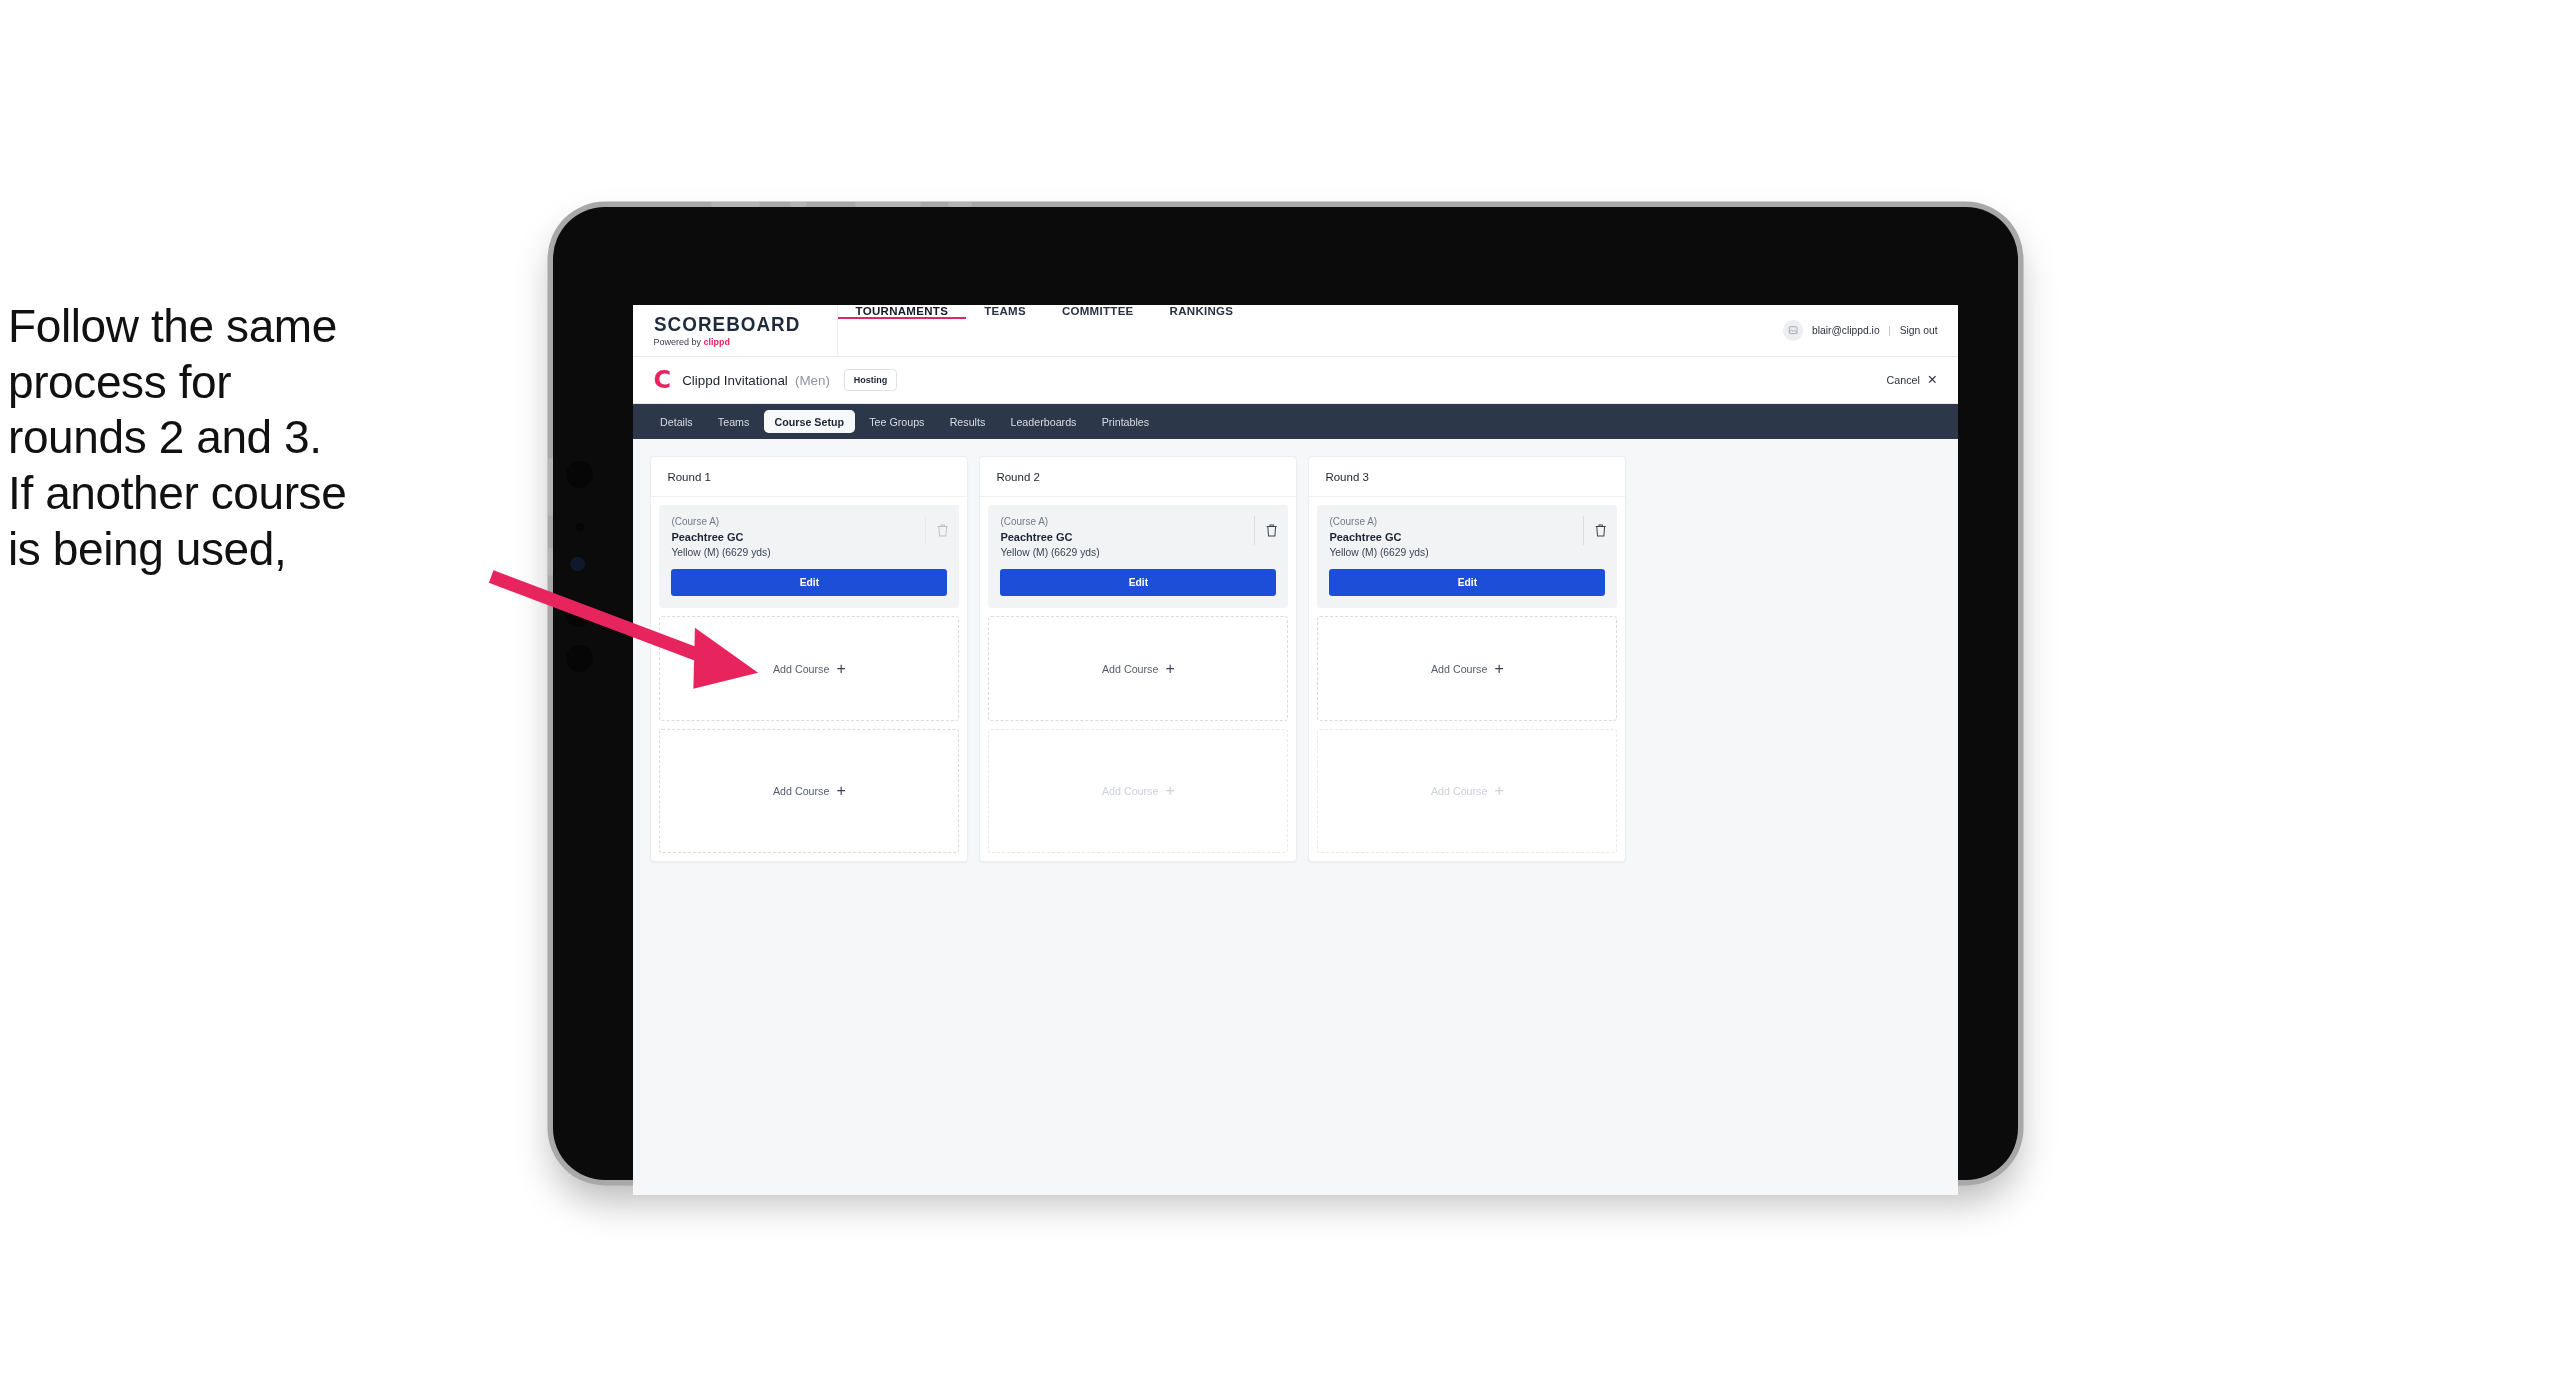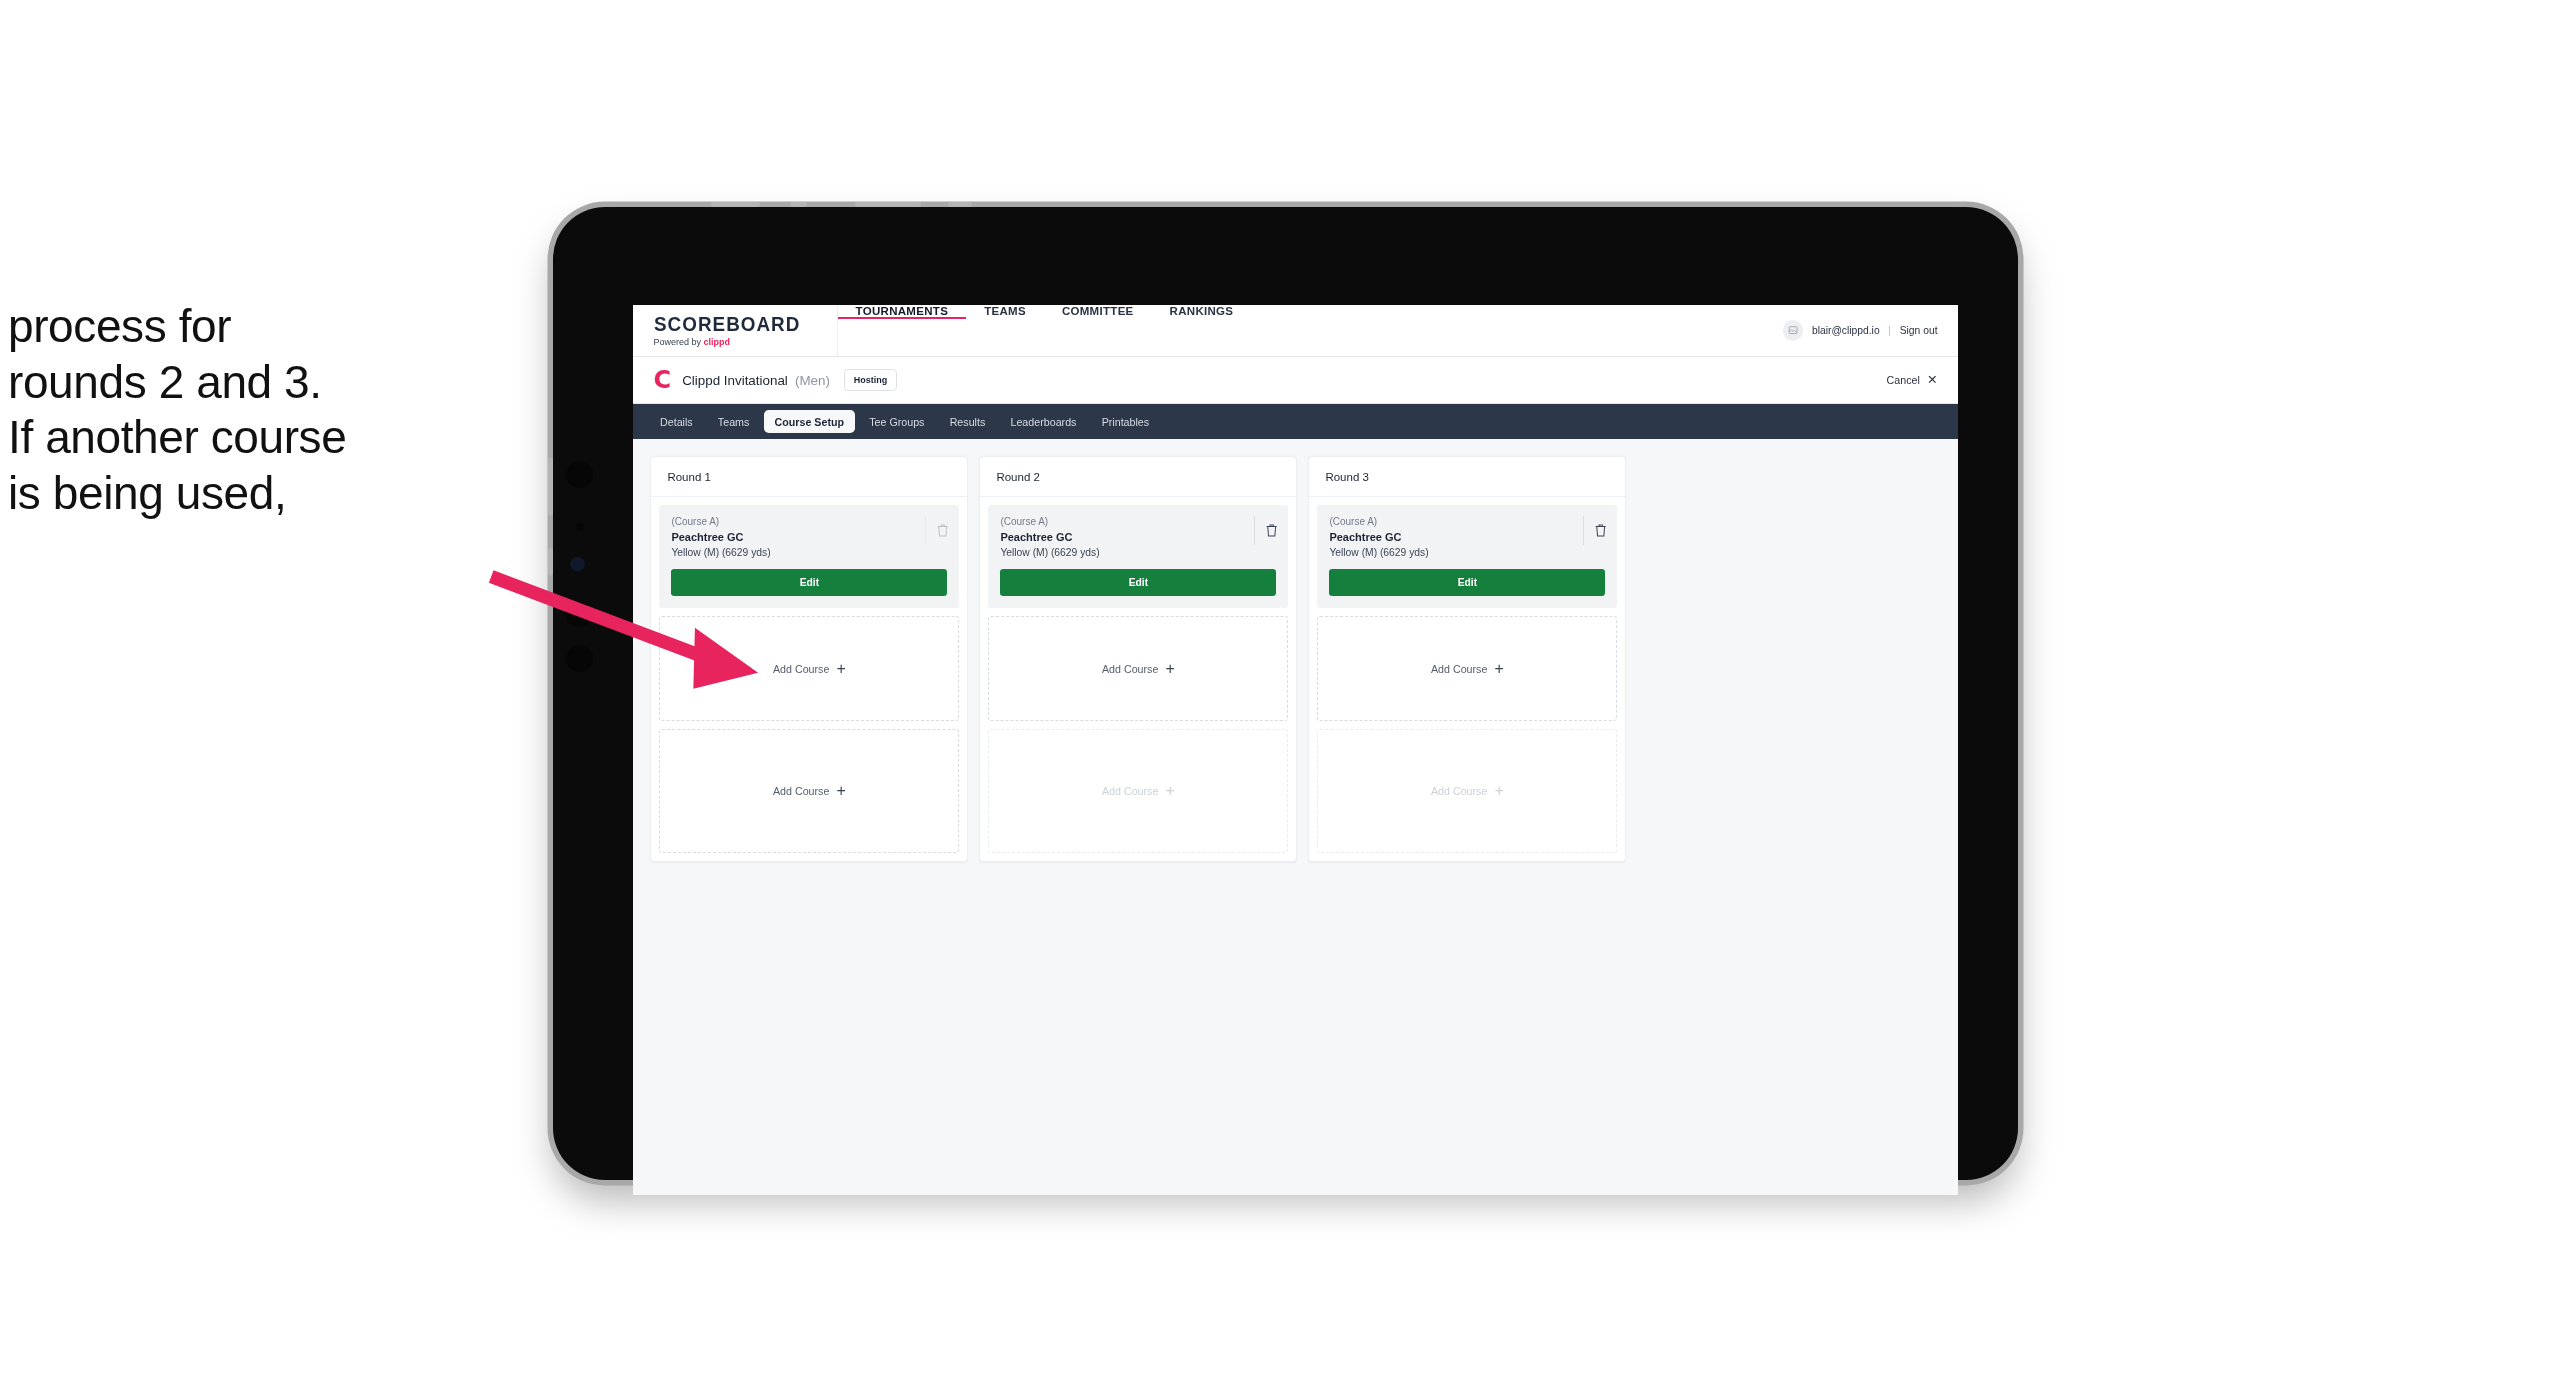--- a/index.html
+++ b/index.html
@@ -130,21 +130,21 @@
   .course-tee{font-size:10.3px;color:#3c4454;margin-top:4px;}
   .card-actions{
     position:absolute;right:10.3px;top:11px;display:flex;align-items:center;gap:9.5px;
   }
   .vdiv{width:0.8px;height:28.4px;background:#dadde2;}
   .trash{width:13.4px;height:15px;display:block;}
   .trash.dim{opacity:.28;}
   .vdiv.dim{opacity:.45;}
 
   .edit-btn{
-    margin-top:11px;width:100%;background:#15803d;color:#ffffff;
+    margin-top:11px;width:100%;background:#1d4ed8;color:#ffffff;
     border:none;border-radius:3.2px;height:27px;font-size:10.3px;font-weight:bold;
     font-family:"Liberation Sans",sans-serif;cursor:pointer;
   }
 
   .add-slot{
     margin-top:8px;border:0.8px dashed #d8dbe0;border-radius:3.2px;height:103px;
     display:flex;align-items:center;justify-content:center;gap:7.1px;
     font-size:10.7px;color:#555d6b;background:#ffffff;cursor:pointer;
   }
   .add-slot .plus{font-size:16px;line-height:1;color:#3c4454;font-weight:300;}
@@ -152,20 +152,21 @@
   .add-slot.faded .plus{color:#cdd1d8;}
   .add-slot.tall{height:122px;}
 
   
   #arrow{position:absolute;left:0;top:0;width:2576px;height:1386px;pointer-events:none;}
 </style>
 </head>
 <body>
 
 <div id="annotation">
+  <div class="ln">Follow the same</div>
   <div class="ln">process for</div>
   <div class="ln">rounds 2 and 3.</div>
   <div class="ln">If another course</div>
   <div class="ln">is being used,</div>
 </div>
 
 <div id="device">
   <div class="edge-btn" id="btn-top-1"></div>
   <div class="edge-btn" id="btn-top-2"></div>
   <div class="edge-btn" id="btn-top-3"></div>

